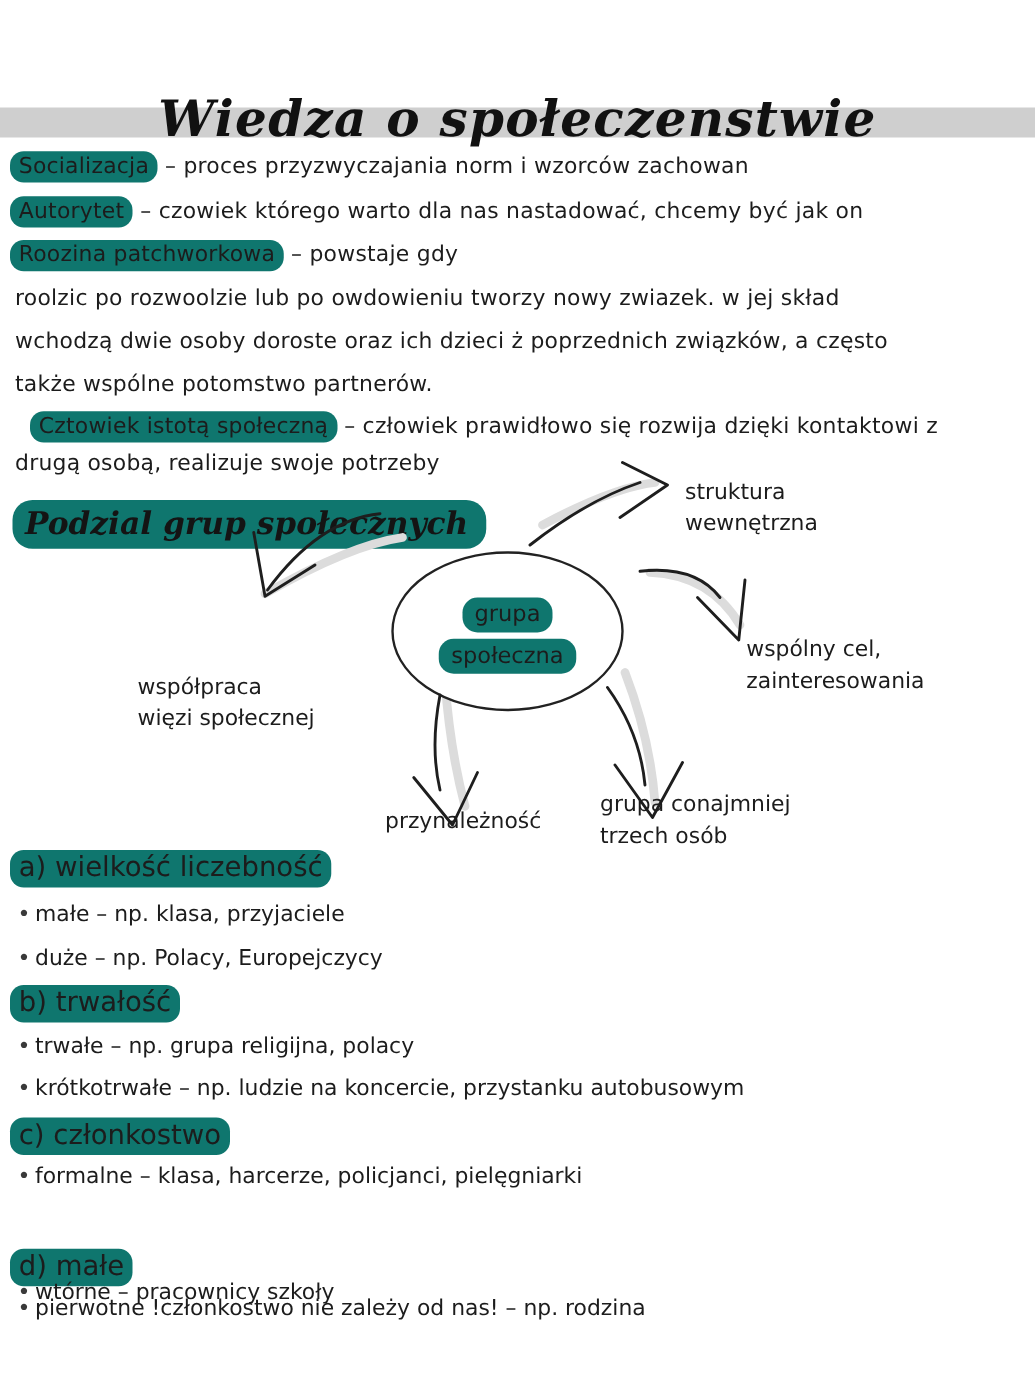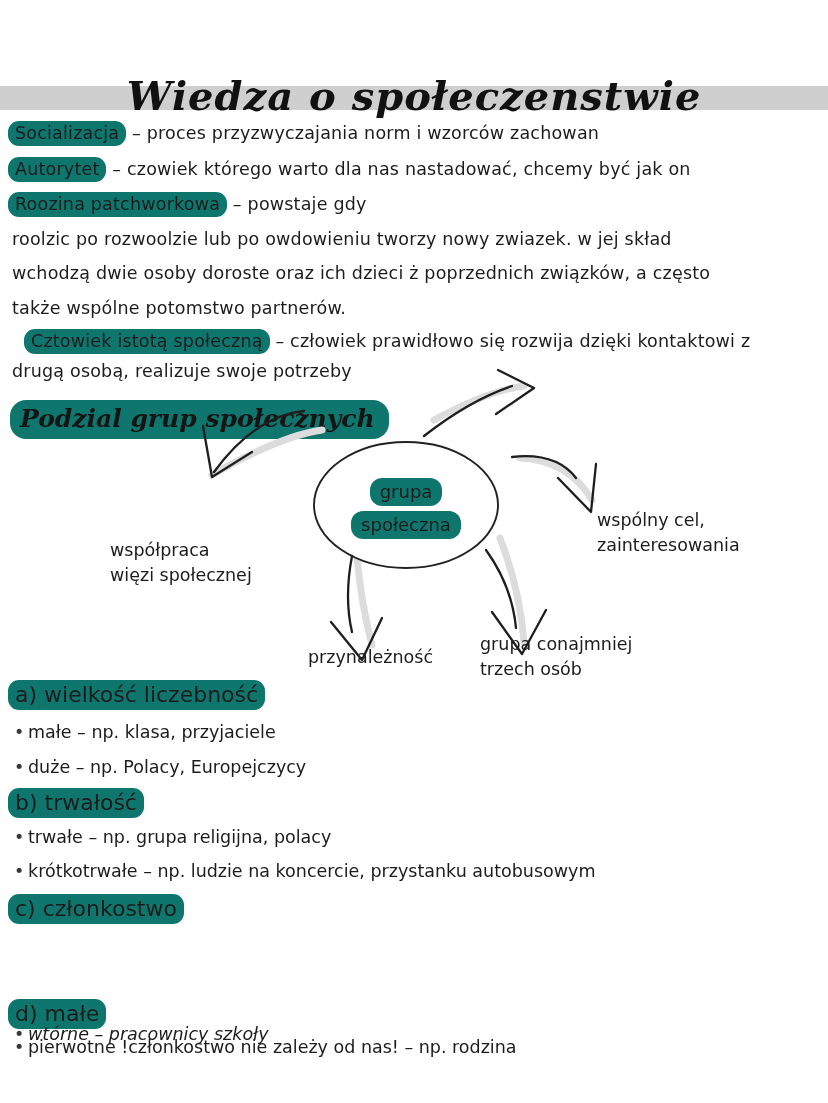--- a/index.html
+++ b/index.html
@@ -215,20 +215,24 @@
         <path d="M486 190 Q 512 226 516 268"></path>
         <path d="M492 252 L 522 294 L 546 250"></path>
       </g>
     </svg>
 
     <div class="center-label" style="left:330px; top:115px; width:152px;">
       <span class="ln"><span class="hl">grupa</span></span>
       <span class="ln"><span class="hl">społeczna</span></span>
     </div>
 
+    <div class="node-label" style="left:548px; top:22px;">
+      <span class="ln">struktura</span>
+      <span class="ln">wewnętrzna</span>
+    </div>
 
     <div class="node-label" style="left:597px; top:148px;">
       <span class="ln">wspólny cel,</span>
       <span class="ln">zainteresowania</span>
     </div>
 
     <div class="node-label" style="left:110px; top:178px;">
       <span class="ln">współpraca</span>
       <span class="ln">więzi społecznej</span>
     </div>
@@ -259,24 +263,27 @@
   <div class="bullet-row" style="top:827px;">
     <span class="bullet-dot">•</span><span>trwałe – np. grupa religijna, polacy</span>
   </div>
   <div class="bullet-row" style="top:861px;">
     <span class="bullet-dot">•</span><span>krótkotrwałe – np. ludzie na koncercie, przystanku autobusowym</span>
   </div>
 
   <div class="cat" style="top:896px;">
     <span class="hl">c) członkostwo</span>
   </div>
+  <div class="bullet-row" style="top:931px;">
+    <span class="bullet-dot">•</span><span>formalne – klasa, harcerze, policjanci, pielęgniarki</span>
+  </div>
 
   <div class="cat" style="top:1001px;">
     <span class="hl">d) małe</span>
   </div>
   <div class="bullet-row" style="top:1037px;">
     <span class="bullet-dot">•</span><span>pierwotne !członkostwo nie zależy od nas! – np. rodzina</span>
   </div>
-  <div class="bullet-row" style="top:1024px;font-style:italic;">
+  <div class="bullet-row" style="top:1024px;">
     <span class="bullet-dot">•</span><span>wtórne – pracownicy szkoły</span>
   </div>
 
 </div>
 
 </body></html>

